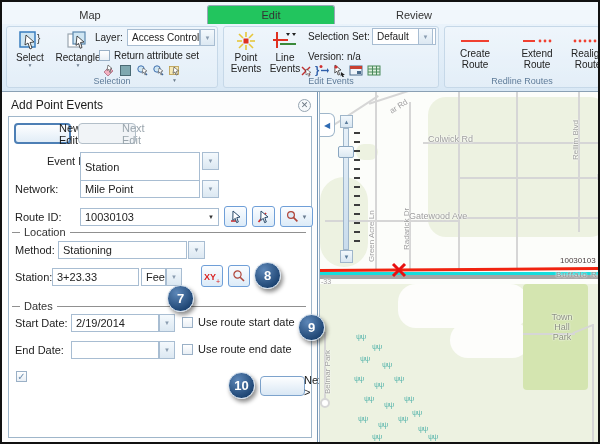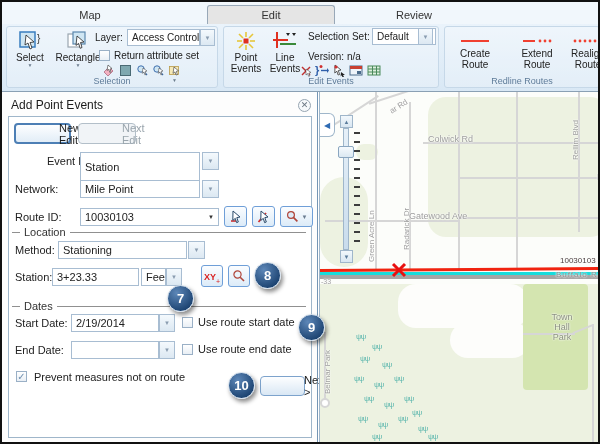--- a/index.html
+++ b/index.html
@@ -3,21 +3,21 @@
 <meta charset="utf-8">
 <style>
   html,body{margin:0;padding:0;background:#555;}
   *{box-sizing:border-box;font-family:"Liberation Sans","DejaVu Sans",sans-serif;}
   #app{position:relative;width:600px;height:444px;background:#fff;border:2px solid #111;overflow:hidden;}
 
   
   .tabstrip{position:absolute;left:0;top:0;width:100%;height:22px;background:#f1f7fc;}
   .tab{position:absolute;top:3px;height:19px;font-size:11px;color:#333;display:flex;align-items:center;justify-content:center;cursor:default;}
   .tab.plain{background:transparent;}
-  .tab.active{background:#e5e5e5;border:1px solid #98a8b8;border-bottom:none;border-radius:3px 3px 0 0;z-index:3;}
+  .tab.active{background:#22c55e;border:1px solid #98a8b8;border-bottom:none;border-radius:3px 3px 0 0;z-index:3;}
 
   
   .ribbon{position:absolute;left:0;top:22px;width:100%;height:68px;background:linear-gradient(#eaf3fb,#d9e8f5);border-bottom:1px solid #8aa0b4;}
   .rgroup{position:absolute;top:2px;height:62px;border:1px solid #c6d8e8;border-radius:3px;background:rgba(255,255,255,.25);padding-left:8px;}
   .rgroup-label{position:absolute;bottom:1px;left:0;width:100%;text-align:center;font-size:9px;color:#5f7c99;}
   .bigbtn{position:absolute;display:flex;flex-direction:column;align-items:center;font-size:10px;color:#222;cursor:default;}
   .bigbtn .cap{font-size:10px;line-height:11px;text-align:center;}
   .caret{font-size:5px;color:#6c7d8e;line-height:5px;}
   .rlabel{position:absolute;font-size:10px;color:#222;white-space:nowrap;}
   .combo{position:absolute;background:#fff;border:1px solid #a8bdd2;font-size:10px;color:#222;display:flex;align-items:center;padding-left:4px;overflow:hidden;white-space:nowrap;}
@@ -341,21 +341,20 @@
 
     <div class="flabel" style="left:13px;top:252px;">End Date:</div>
     <div class="combo" style="left:69px;top:249px;width:88px;height:18px;font-size:11px;">
         <span></span>
       </div>
     <div class="dropbtn" style="left:157px;top:249px;width:16px;height:18px;">▼</div>
     <div class="chk" style="left:180px;top:252px;"></div>
     <div class="chklabel" style="left:196px;top:251px;font-size:11px;">Use route end date</div>
 
     <div class="chk checked" style="left:14px;top:279px;"></div>
-    <div class="chklabel" style="left:32px;top:279px;font-size:11px;">Prevent measures not on route</div>
 
     <div class="btn normal" style="left:258px;top:284px;width:39px;height:20px;">
         <span>Next &gt;</span>
       </div>
   </div>
 
   <div class="map">
 
     <div class="patch" style="left:108px;top:5px;width:180px;height:140px;"></div>
     <div class="patch" style="left:0px;top:85px;width:48px;height:90px;border-radius:24px;"></div>

